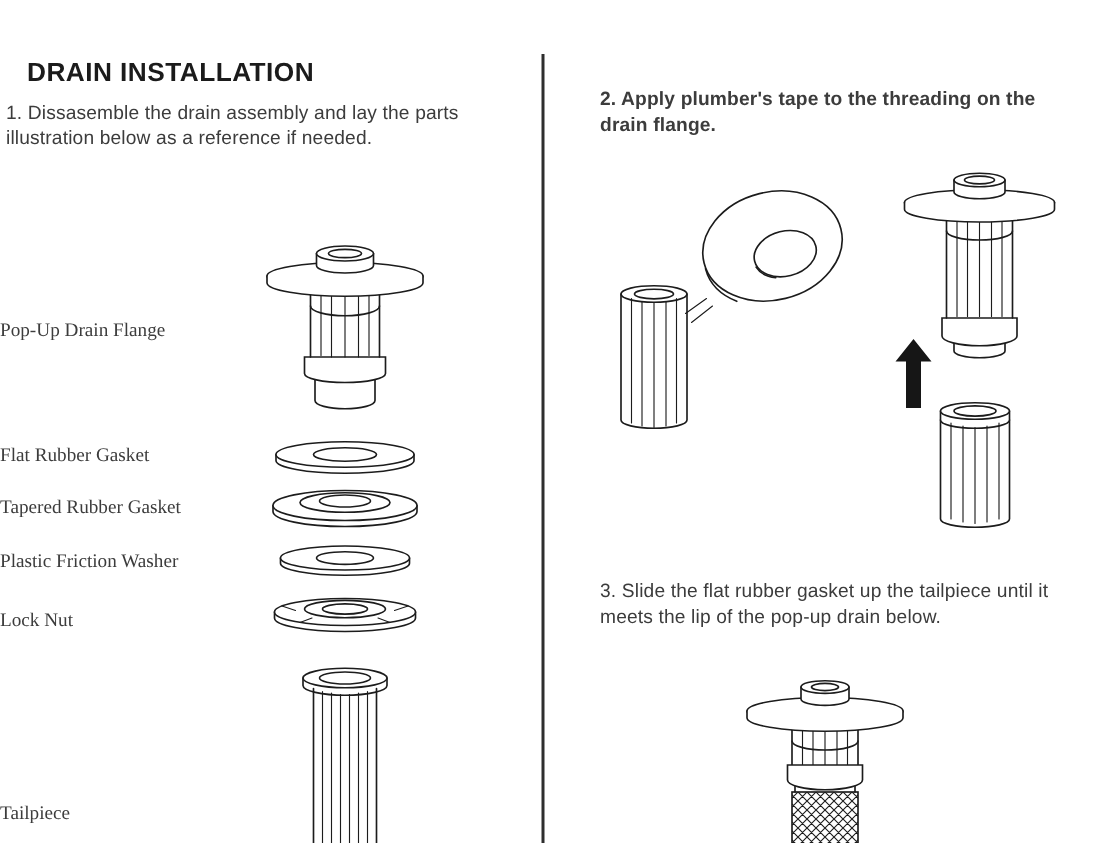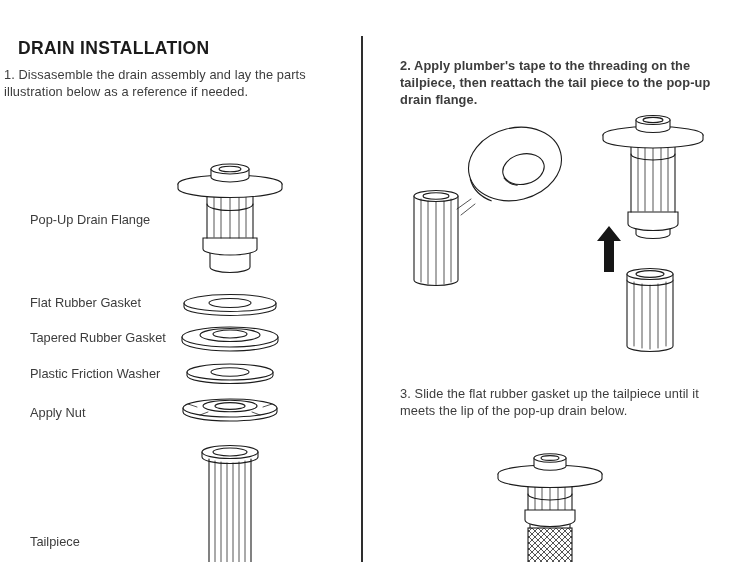--- a/index.html
+++ b/index.html
@@ -1,21 +1,21 @@
 <!DOCTYPE html>
 <html><head>
 <meta charset="utf-8">
 <style>
   * { margin:0; padding:0; box-sizing:border-box; }
   html,body { background:#ffffff; font-family:"Liberation Sans", sans-serif; }
   .page { position:relative; width:734px; height:562px; background:#ffffff; overflow:hidden;margin-top:36px; }
   .title { position:absolute; left:18px; top:2px; font-size:17.5px; font-weight:700;
            letter-spacing:.3px; color:#1b1b1b; }
   .step { position:absolute; font-size:12.8px; line-height:17px; color:#3c3c3c; letter-spacing:.1px; }
-  .part-label { position:absolute; left:30px; font-size:12.8px; line-height:16px; color:#3c3c3c; }
+  .part-label { position:absolute; left:0; font-size:12.8px; line-height:16px; color:#3c3c3c;font-family:Liberation Serif, serif; }
   .divider { position:absolute; left:361px; top:0; width:2px; height:562px; background:#2e2e2e; }
   svg.ill { position:absolute; }
   .ill path, .ill ellipse { stroke:#1c1c1c; stroke-width:1.1; fill:none; stroke-linecap:round; }
   .ill .f { fill:#ffffff; }
   .ill .thin { stroke-width:0.75; }
   .ill .solid { fill:#161616; stroke:none; }
 </style>
 </head>
 <body>
 
@@ -25,21 +25,21 @@
 
   <div class="step" style="left:4px; top:30px;">
     <div>1.  Dissasemble the drain assembly and lay the parts</div>
     <div>illustration below as a reference if needed.</div>
   </div>
 
   <div class="part-label" style="top:176px;">Pop-Up Drain Flange</div>
   <div class="part-label" style="top:294px;">Tapered Rubber Gasket</div>
   <div class="part-label" style="top:259px;">Flat Rubber Gasket</div>
   <div class="part-label" style="top:330px;">Plastic Friction Washer</div>
-  <div class="part-label" style="top:369px;">Apply Nut</div>
+  <div class="part-label" style="top:369px;">Lock Nut</div>
   <div class="part-label" style="top:498px;">Tailpiece</div>
 
   <svg class="ill" style="left:140px; top:120px;" width="190" height="442" viewBox="0 0 190 442">
     <g>
       <path class="f" d="M70,96 v15 a20,5.5 0 0 0 40,0 v-15"></path>
       <path class="f" d="M63,82 v11 a27,6 0 0 0 54,0 v-11 z"></path>
       <path d="M67,34 v48 M113,34 v48"></path>
       <path d="M67,48 a23,6.5 0 0 0 46,0"></path>
       <path class="thin" d="M74,36 v45 M81,38 v44 M90,39 v43 M99,38 v44 M106,36 v45"></path>
       <ellipse class="f" cx="90" cy="28" rx="52" ry="9"></ellipse>
@@ -77,21 +77,20 @@
       <ellipse class="f" cx="90" cy="296" rx="17" ry="4"></ellipse>
       <path d="M69,303 v139 M111,303 v139"></path>
       <path class="thin" d="M75,305 v137 M81,306 v136 M87,307 v135 M93,307 v135 M99,306 v136 M105,305 v137"></path>
     </g>
   </svg>
 
   <div class="divider"></div>
 
   <div class="step" style="left:400px; top:21px;font-weight:bold;">
     <div>2.  Apply plumber's tape to the threading on the</div>
-    <div>tailpiece, then reattach the tail piece to the pop-up</div>
     <div>drain flange.</div>
   </div>
 
   <svg class="ill" style="left:395px; top:72px;" width="325" height="248" viewBox="0 0 325 248">
     <g>
       <path class="f" d="M19,88 v84 a22,5.5 0 0 0 44,0 v-84"></path>
       <ellipse class="f" cx="41" cy="88" rx="22" ry="5.5"></ellipse>
       <ellipse class="f" cx="41" cy="88" rx="13" ry="3.2"></ellipse>
       <path class="thin" d="M26,91 v83 M33,93 v83 M41,94 v83 M49,93 v83 M56,91 v83"></path>
     </g>

